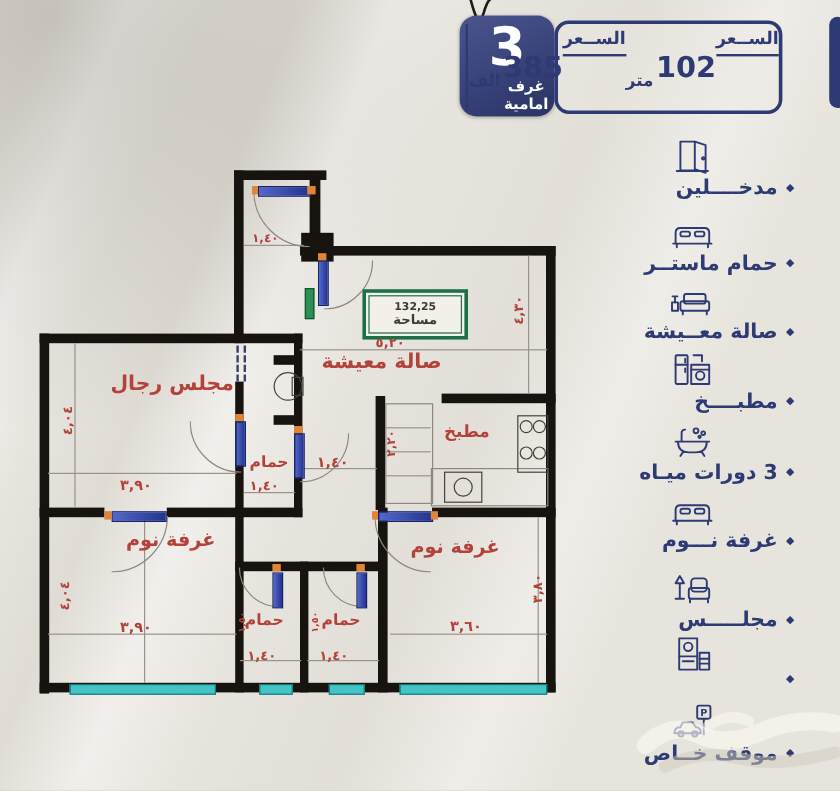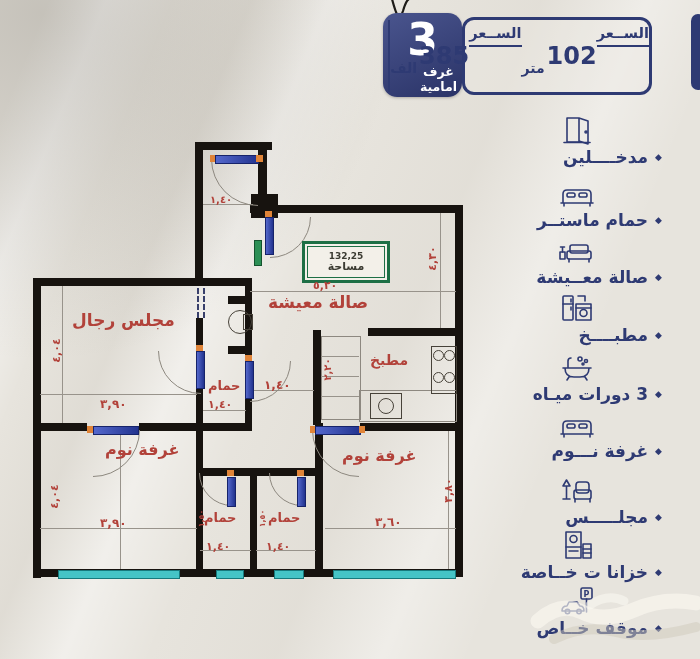--- a/index.html
+++ b/index.html
@@ -195,21 +195,21 @@
       <div class="inner">
         <span class="v">132,25</span>
         <span class="l">مساحة</span>
       </div>
     </div>
 
     <span class="dim" style="left:210px;top:194px;font-size:10px">١,٤٠</span>
     <span class="rlabel" style="left:268px;top:292px;font-size:17px">صالة معيشة</span>
     <span class="dim" style="left:313px;top:279px">٥,٢٠</span>
     <span class="dim vdim" style="left:420px;top:252px">٤,٣٠</span>
-    <span class="rlabel" style="left:72px;top:310px;font-size:17px">مجلس رجال</span>
+    <span class="rlabel" style="left:92px;top:310px;font-size:17px">مجلس رجال</span>
     <span class="dim" style="left:100px;top:397px;font-size:12px">٣,٩٠</span>
     <span class="dim vdim" style="left:44px;top:344px">٤,٠٤</span>
     <span class="rlabel" style="left:370px;top:352px;font-size:14px">مطبخ</span>
     <span class="dim vdim" style="left:316px;top:364px;font-size:10px">٢,٢٠</span>
     <span class="rlabel" style="left:208px;top:378px;font-size:13px">حمام</span>
     <span class="dim" style="left:208px;top:398px">١,٤٠</span>
     <span class="dim" style="left:264px;top:378px;font-size:12px">١,٤٠</span>
     <span class="rlabel" style="left:105px;top:440px;font-size:16px">غرفة نوم</span>
     <span class="dim" style="left:100px;top:516px;font-size:12px">٣,٩٠</span>
     <span class="dim vdim" style="left:42px;top:490px">٤,٠٤</span>
@@ -333,21 +333,20 @@
       <svg class="ic" width="32" height="30" viewBox="0 0 32 30">
           <rect x="5" y="2" width="15" height="26"></rect>
           <circle cx="12.5" cy="9" r="3.5"></circle>
           <path d="M5,17 h15 M8,21 h9"></path>
           <rect x="22" y="14" width="8" height="14"></rect>
           <path d="M22,19 h8 M22,23 h8"></path>
         </svg>
     </div>
     <div class="flabel">
         <span class="b">◆</span>
-        <span>خزانا ت خــاصة</span>
       </div>
   </div>
 
   <div class="feat" style="top:584px">
     <div class="ficon">
       <svg class="ic" width="36" height="30" viewBox="0 0 36 30">
           <rect x="22" y="2" width="11" height="11" rx="1.5"></rect>
           <text x="27.5" y="11" text-anchor="middle" font-size="8" stroke="none" fill="#2e3a73" font-family="DejaVu Sans, sans-serif" font-weight="bold">P</text>
           <path d="M27.5,13 v13 M3,25 q0,-5 5,-5 l2,-4 h8 l3,4 q4,0 4,5 z"></path>
           <circle cx="8.5" cy="25.5" r="2.2"></circle>

